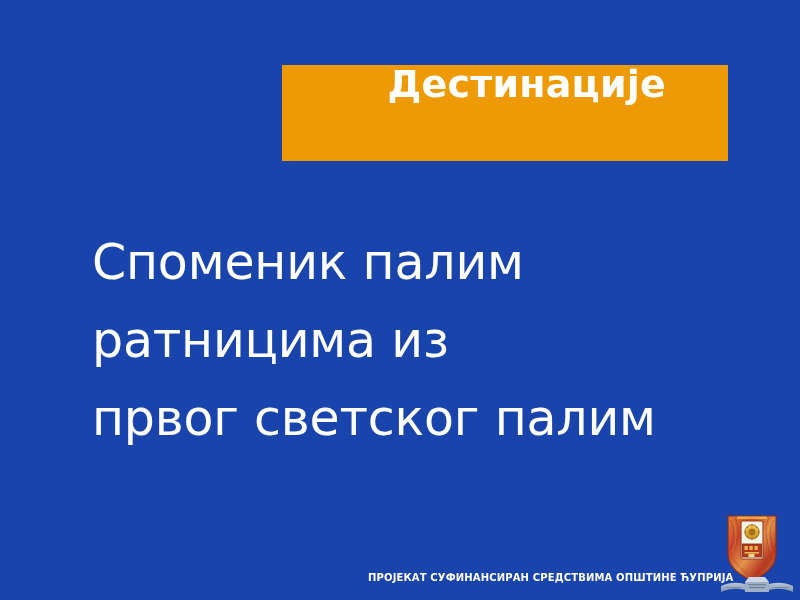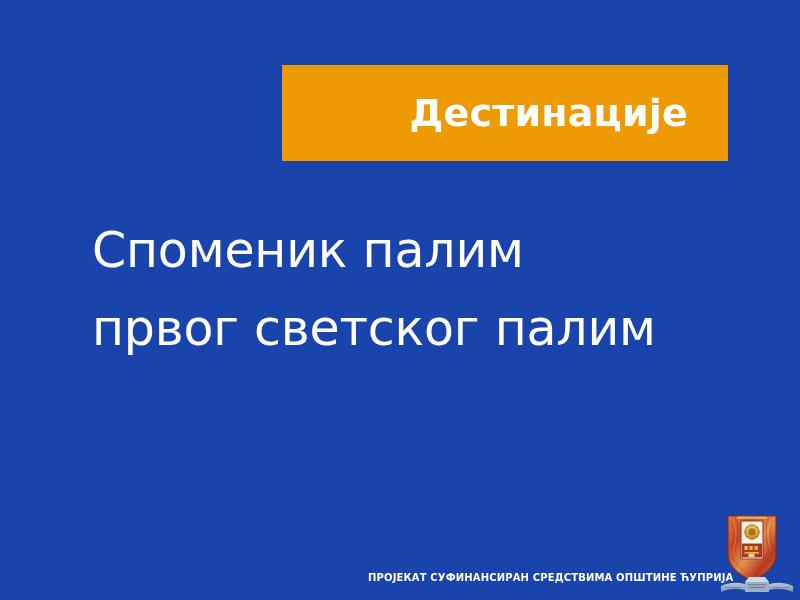--- a/index.html
+++ b/index.html
@@ -25,39 +25,39 @@
 
   
   .section-banner {
     position: absolute;
     left: 282px;
     top: 65px;
     width: 446px;
     height: 96px;
     background: #ee9a05;
     display: flex;
-    align-items: center;
+    align-items: flex-start;
     justify-content: flex-end;
     box-sizing: border-box;
-    padding-right: 40px;
+    padding-right: 62px;
   }
   .section-banner-label {
     color: #ffffff;
     font-size: 38px;
     font-weight: bold;
     letter-spacing: 0.2px;
     line-height: 1;
     white-space: nowrap;
   }
 
   
   .title-block {
     position: absolute;
     left: 92px;
-    top: 212px;
+    top: 224px;
     width: 600px;
   }
   .title-line {
     color: #ffffff;
     font-size: 49px;
     font-weight: normal;
     line-height: 78px;
     white-space: nowrap;
     letter-spacing: -0.2px;
   }
@@ -94,20 +94,21 @@
 <body>
 
 <div class="slide">
 
   <div class="section-banner">
     <span class="section-banner-label">Дестинације</span>
   </div>
 
   <div class="title-block">
     <div class="title-line">Споменик палим</div>
+    <div class="title-line">ратницима из</div>
     <div class="title-line">првог светског палим</div>
   </div>
 
   <div class="footer-credit">ПРОЈЕКАТ СУФИНАНСИРАН СРЕДСТВИМА ОПШТИНЕ ЋУПРИЈА</div>
 
   <div class="emblem">
     <svg viewBox="0 0 78 84" xmlns="http://www.w3.org/2000/svg" aria-hidden="true">
       <defs>
         <linearGradient id="mantleGrad" x1="0" y1="0" x2="1" y2="1">
           <stop offset="0%" stop-color="#e0803a"></stop>

